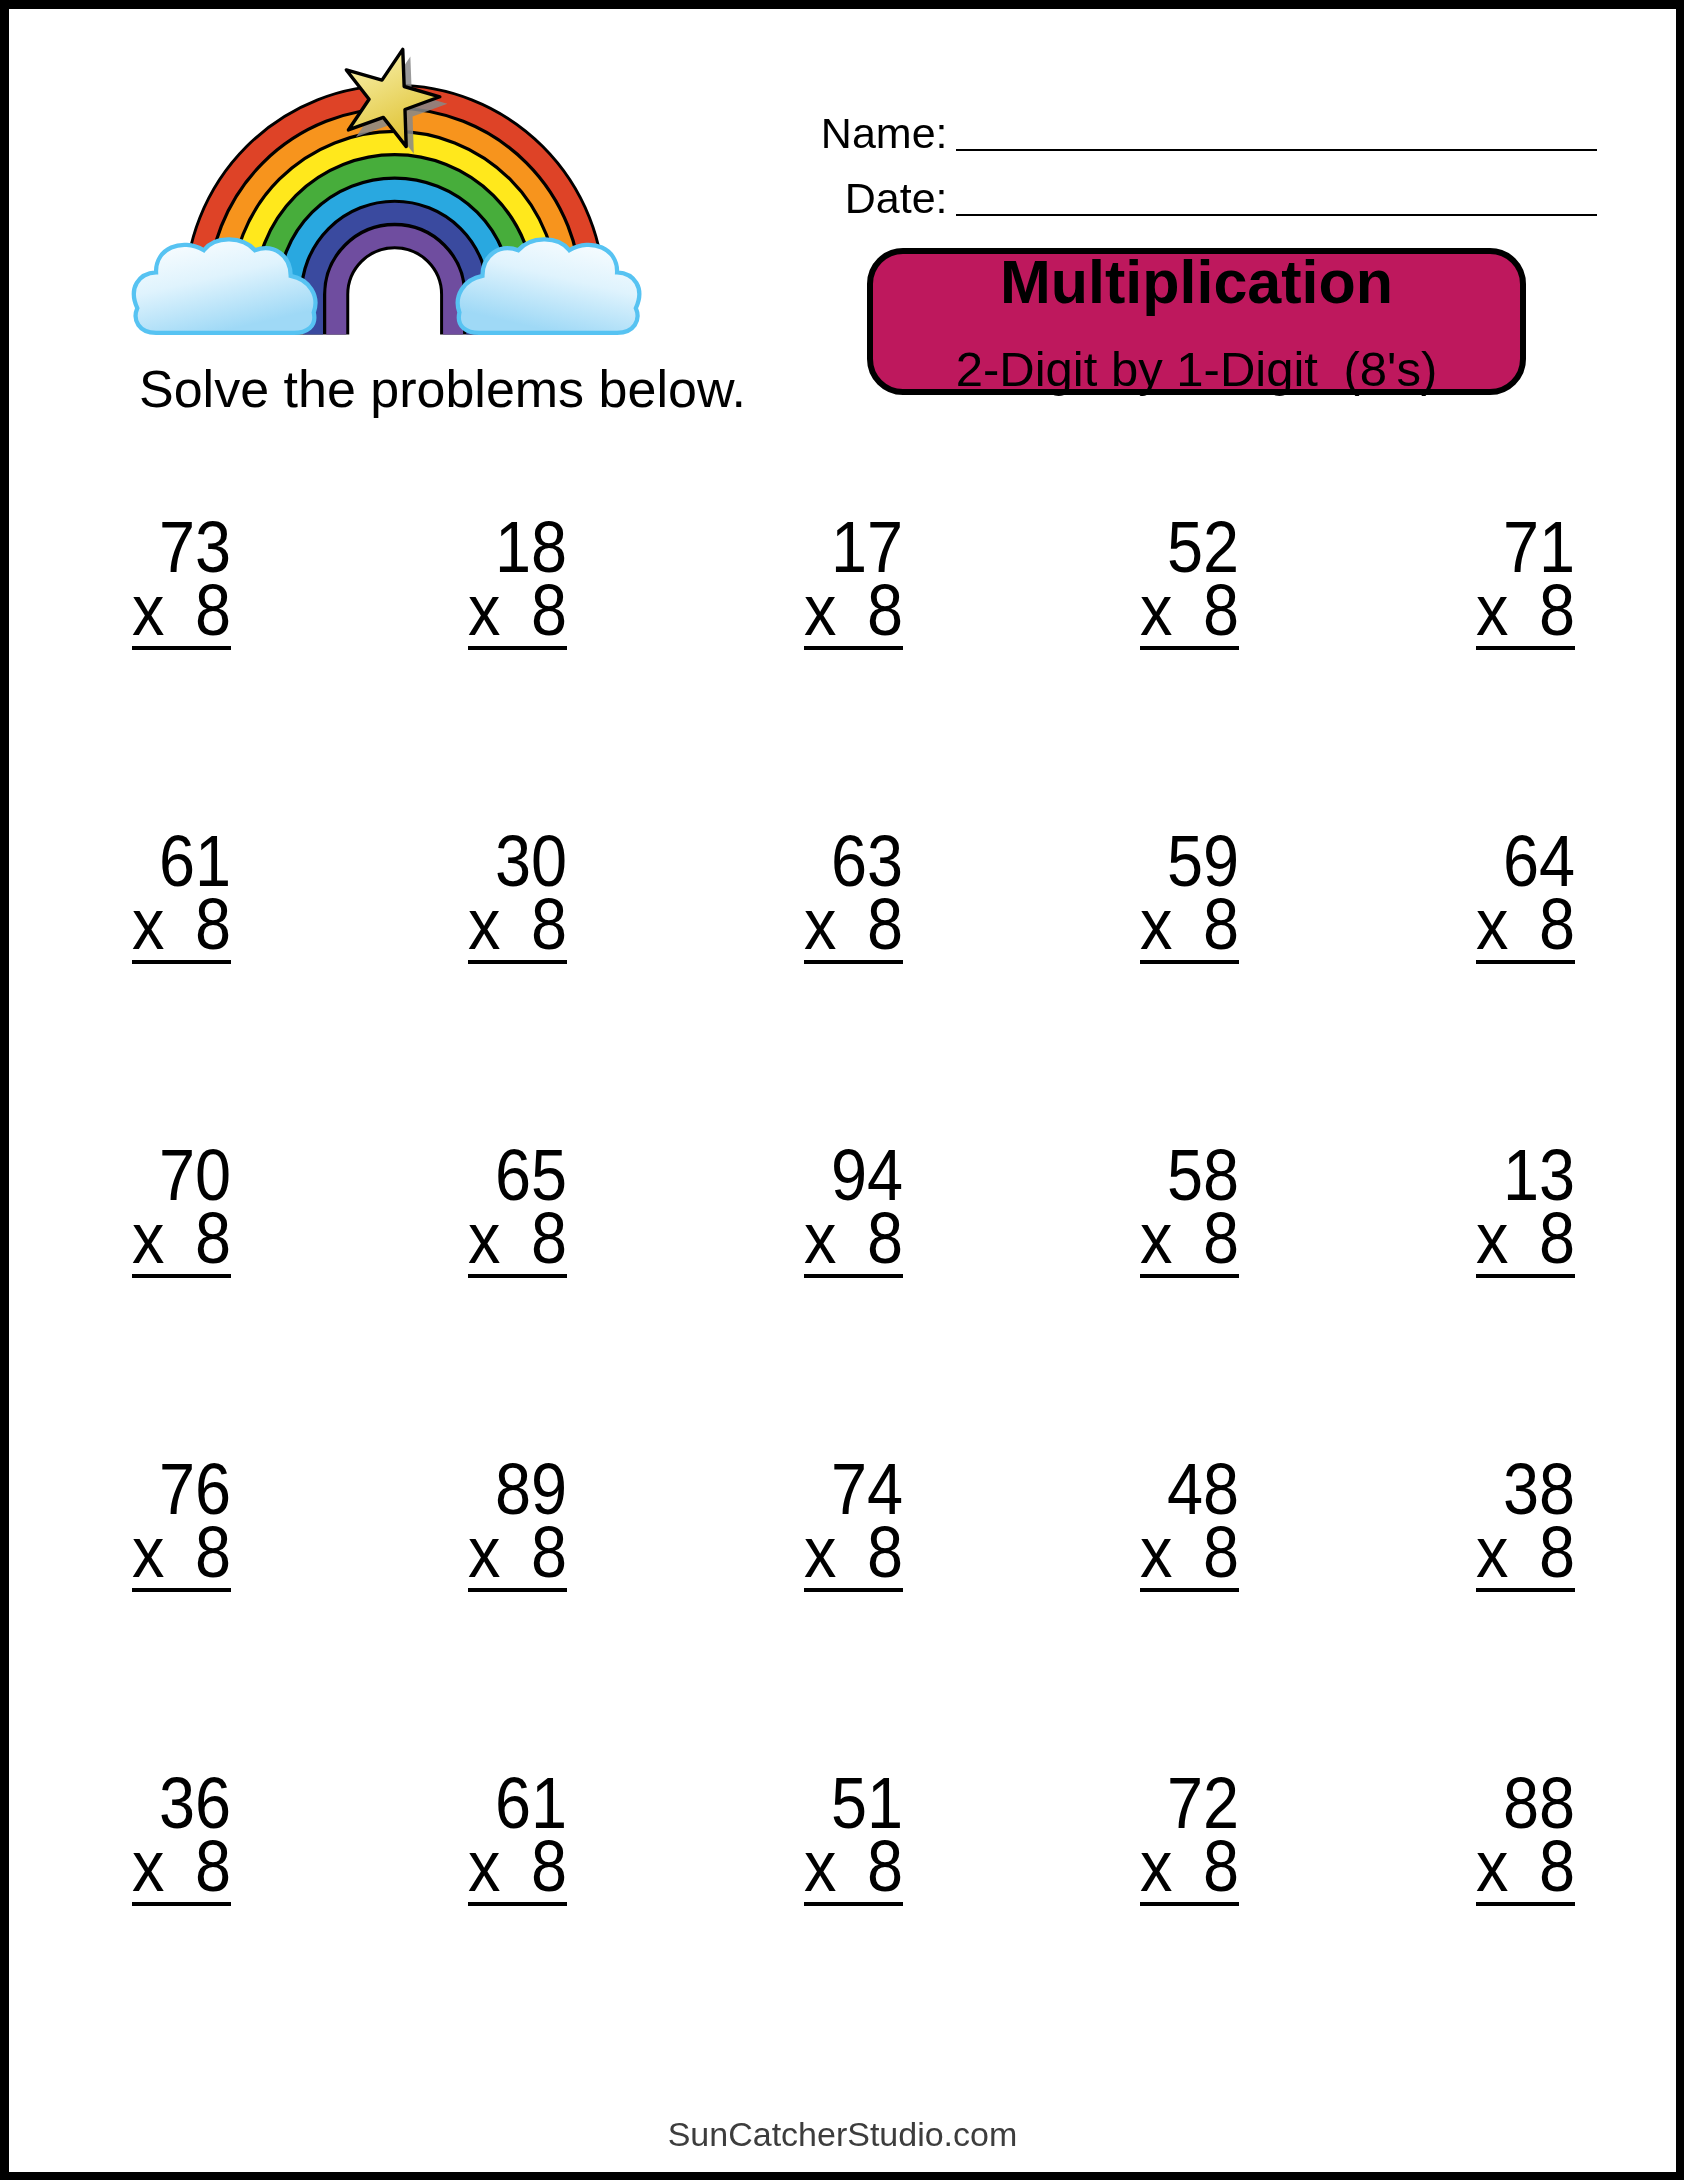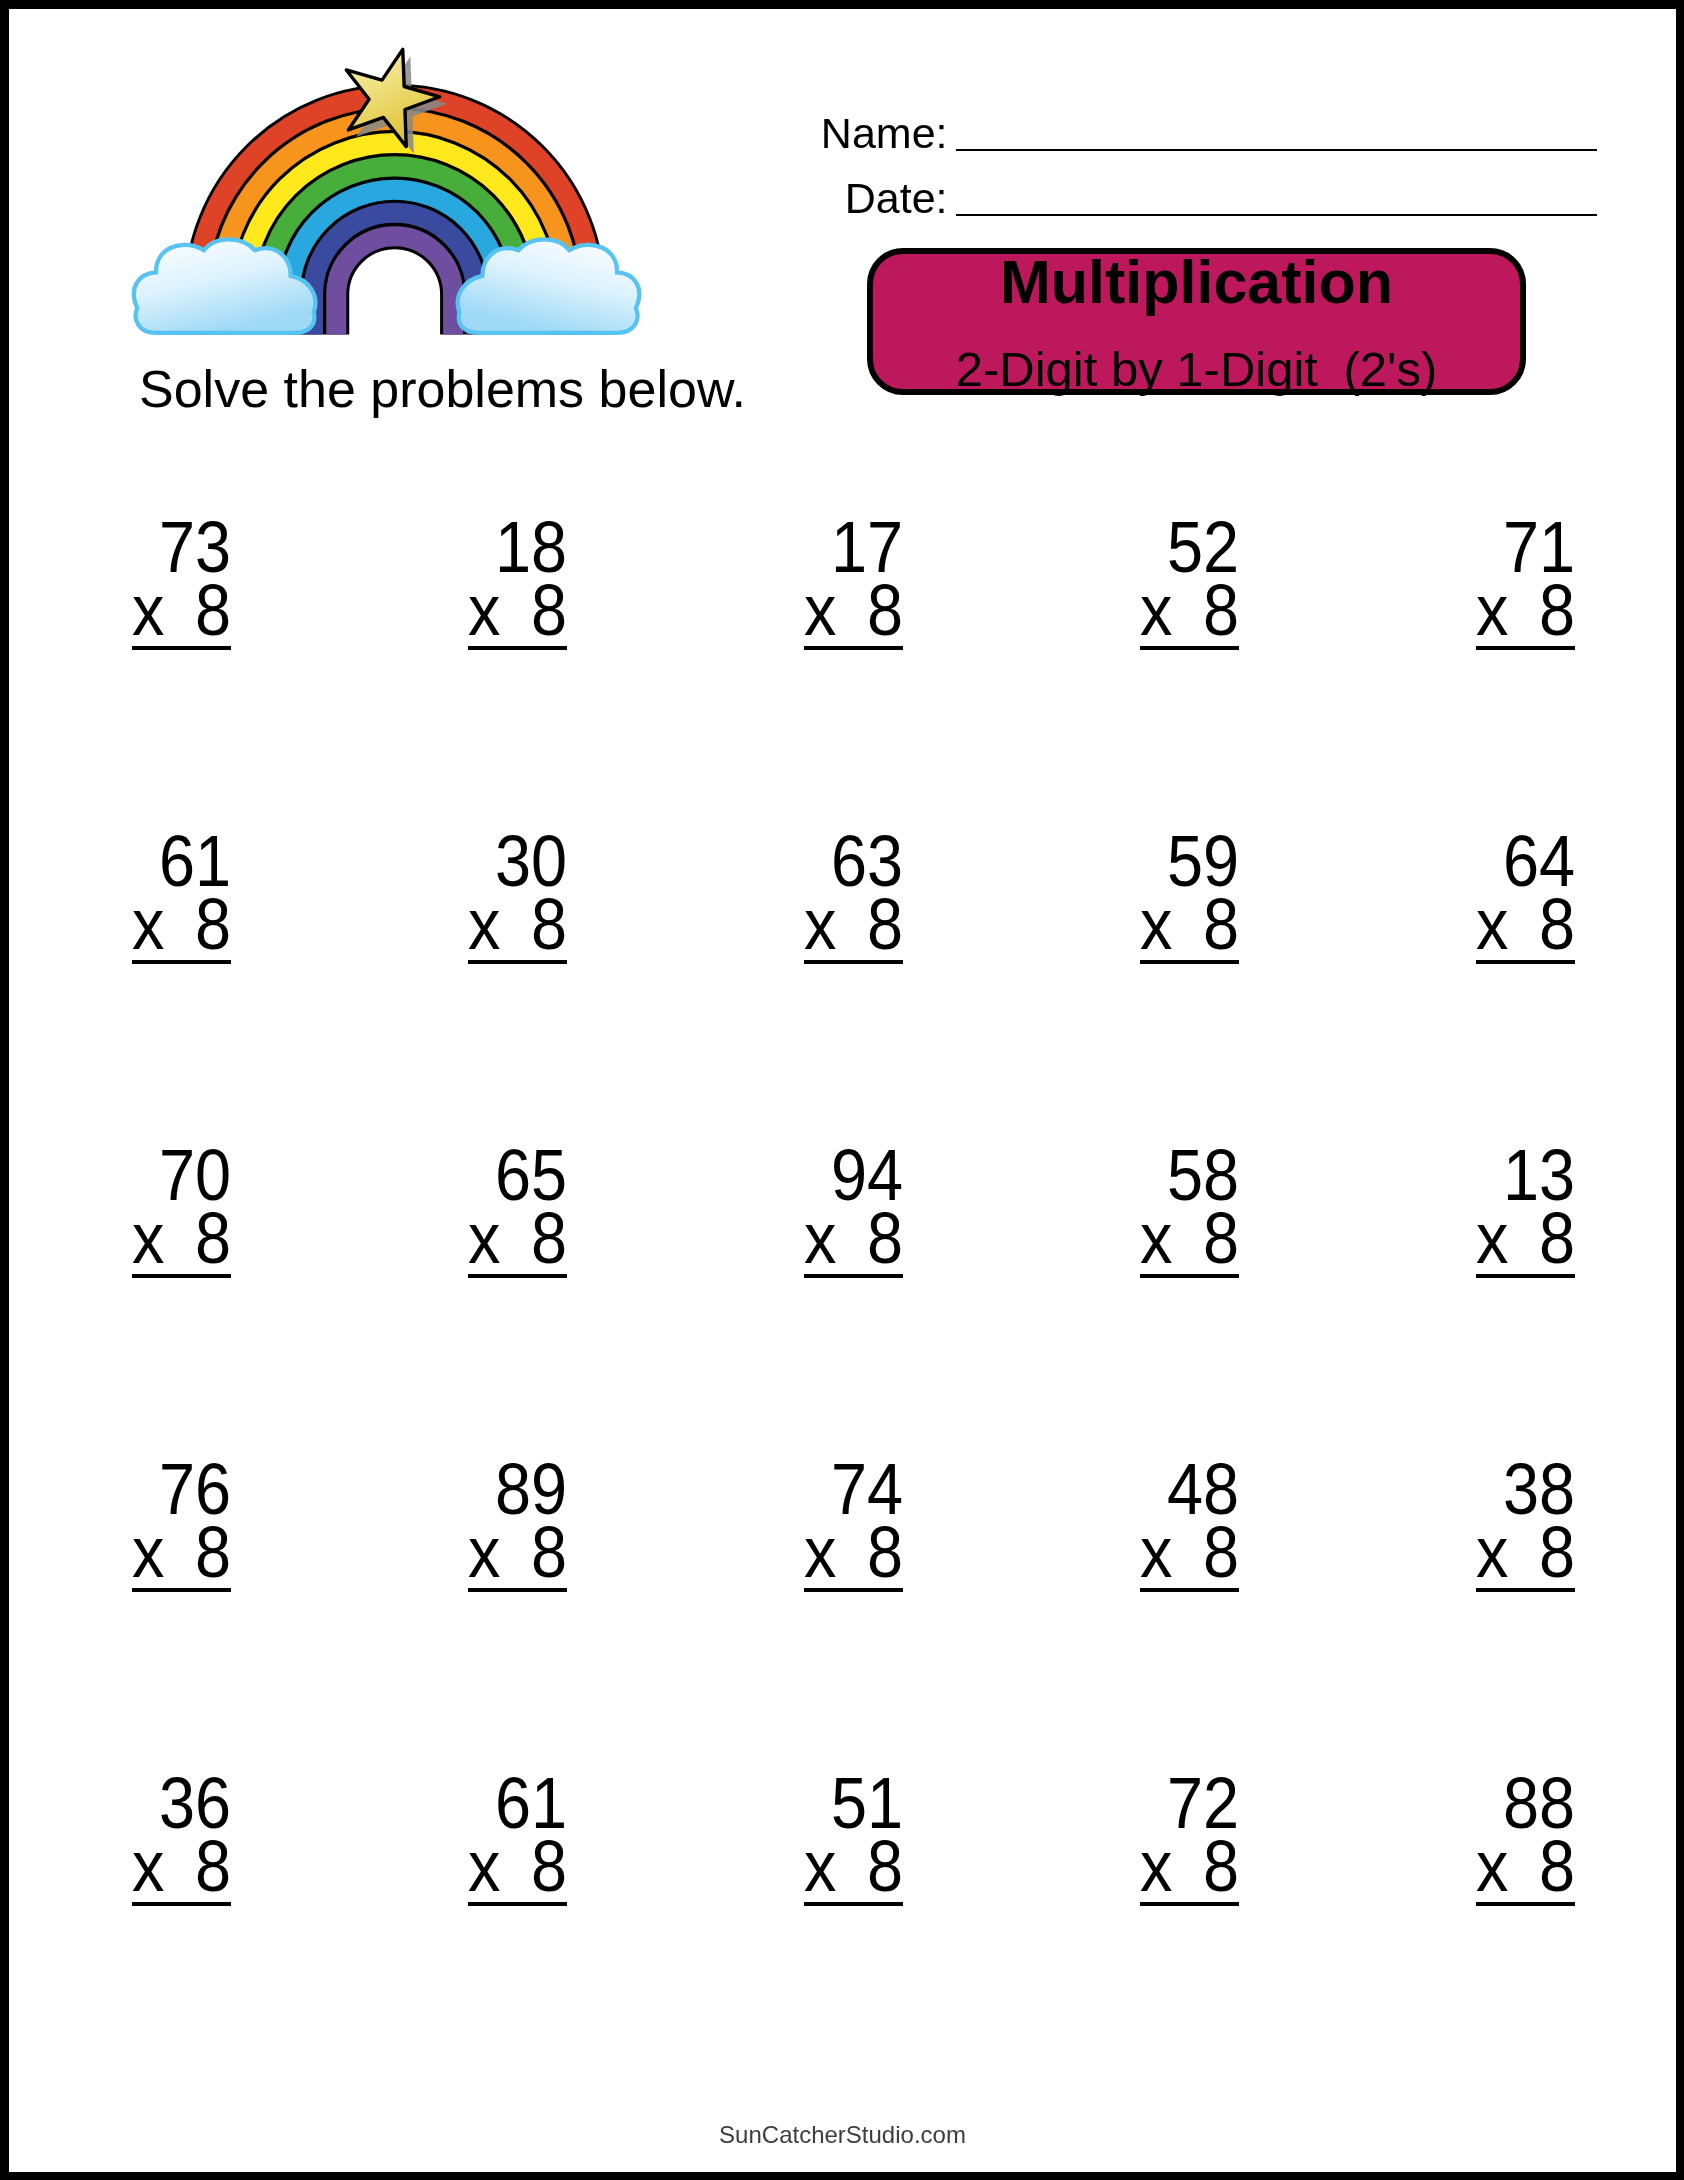--- a/index.html
+++ b/index.html
@@ -51,21 +51,21 @@
     margin-top:-9.4px;
     border-bottom:4.3px solid #000;
     white-space:nowrap;
   }
   .cond-r { display:inline-block; transform:scaleX(0.9); transform-origin:100% 50%; }
   .cond-l { display:inline-block; transform:scaleX(0.9); transform-origin:0 50%; }
   .p-answer { height:101px; }
 
   
   .footer { position:absolute; left:0; top:2107px; width:100%; text-align:center;
-            font-size:24px; line-height:37px; color:#3D3D3D; }
+            font-size:34px; line-height:37px; color:#3D3D3D; }
 </style>
 </head>
 <body>
 
 <div class="page">
 
   <div class="rainbow-wrap">
     <svg width="520" height="294" viewBox="0 0 610 345">
       <defs>
         <linearGradient id="cloudGrad" x1="0" y1="0" x2="0.45" y2="1">
@@ -110,21 +110,21 @@
 
   <div class="field-row name">
     <span class="field-label">Name:</span>
     <div class="write-line"></div>
   </div>
 
   <div class="title-box">
     <div class="title-main">Multiplication</div>
     <div class="title-sub">
       <span>2-Digit by 1-Digit</span>
-      <span class="tag">(2's)</span>
+      <span class="tag">(8's)</span>
     </div>
   </div>
 
   <div class="problems">
     <div class="prob">
       <div class="p-top">
         <span class="cond-r">73</span>
       </div>
       <div class="p-bot">
         <span class="cond-l">x</span>

